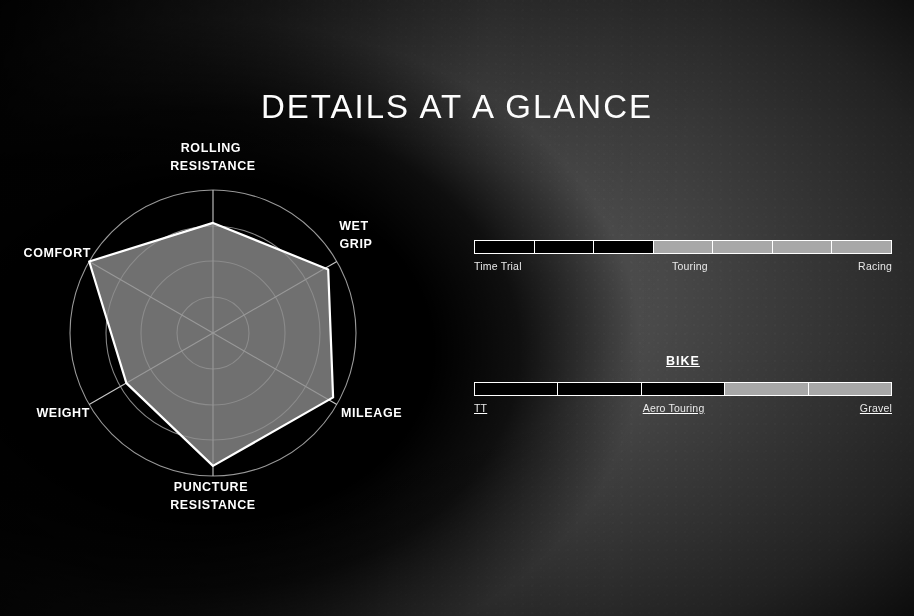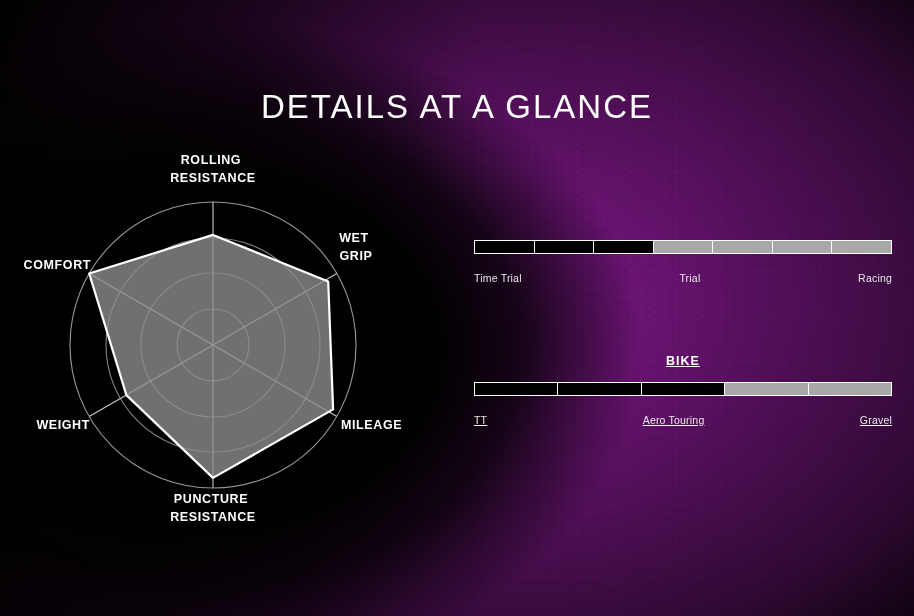--- a/index.html
+++ b/index.html
@@ -4,21 +4,21 @@
 <style>
   html, body {
     margin: 0;
     padding: 0;
     background: #000;
   }
   #stage {
     position: relative;
     width: 914px;
     height: 616px;
-    background: #a21caf;
+    background: #737373;
     overflow: hidden;
     font-family: "Liberation Sans", sans-serif;
     color: #ffffff;
   }
   
   .bg-texture {
     position: absolute;
     inset: 0;
     pointer-events: none;
   }
@@ -66,21 +66,21 @@
     font-weight: 300;
     letter-spacing: 2.0px;
     color: #fdfdfd;
     white-space: nowrap;
   }
 
   
   #radar-chart {
     position: absolute;
     left: 0px;
-    top: 132px;
+    top: 120px;
     width: 430px;
     height: 410px;
   }
   #radar-chart svg { display: block; }
   .radar-axis-label {
     fill: #ffffff;
     font-family: "Liberation Sans", sans-serif;
     font-size: 12.5px;
     font-weight: bold;
     letter-spacing: 0.6px;
@@ -117,21 +117,21 @@
     box-sizing: border-box;
     background: #000000;
   }
   .scale-seg:last-child { border-right: none; }
   .scale-seg.filled {
     background: #a8a8a8;
   }
   .scale-labels {
     display: flex;
     justify-content: space-between;
-    margin-top: 18px;
+    margin-top: 6px;
     font-size: 10.5px;
     color: #e9e9e9;
     letter-spacing: 0.2px;
   }
   .scale-labels span { white-space: nowrap; }
   .scale-labels .mid { text-align: center; }
   .scale-labels .right { text-align: right; }
 </style>
 </head>
 <body>
@@ -214,21 +214,21 @@
       <div class="scale-seg"></div>
       <div class="scale-seg"></div>
       <div class="scale-seg"></div>
       <div class="scale-seg filled"></div>
       <div class="scale-seg filled"></div>
       <div class="scale-seg filled"></div>
       <div class="scale-seg filled"></div>
     </div>
     <div class="scale-labels">
       <span class="left">Time Trial</span>
-      <span class="mid">Trial</span>
+      <span class="mid">Touring</span>
       <span class="right">Racing</span>
     </div>
   </div>
 
   <div class="scale-block" id="bike-block">
     <div class="scale-title">BIKE</div>
     <div class="scale-bar">
       <div class="scale-seg"></div>
       <div class="scale-seg"></div>
       <div class="scale-seg"></div>

